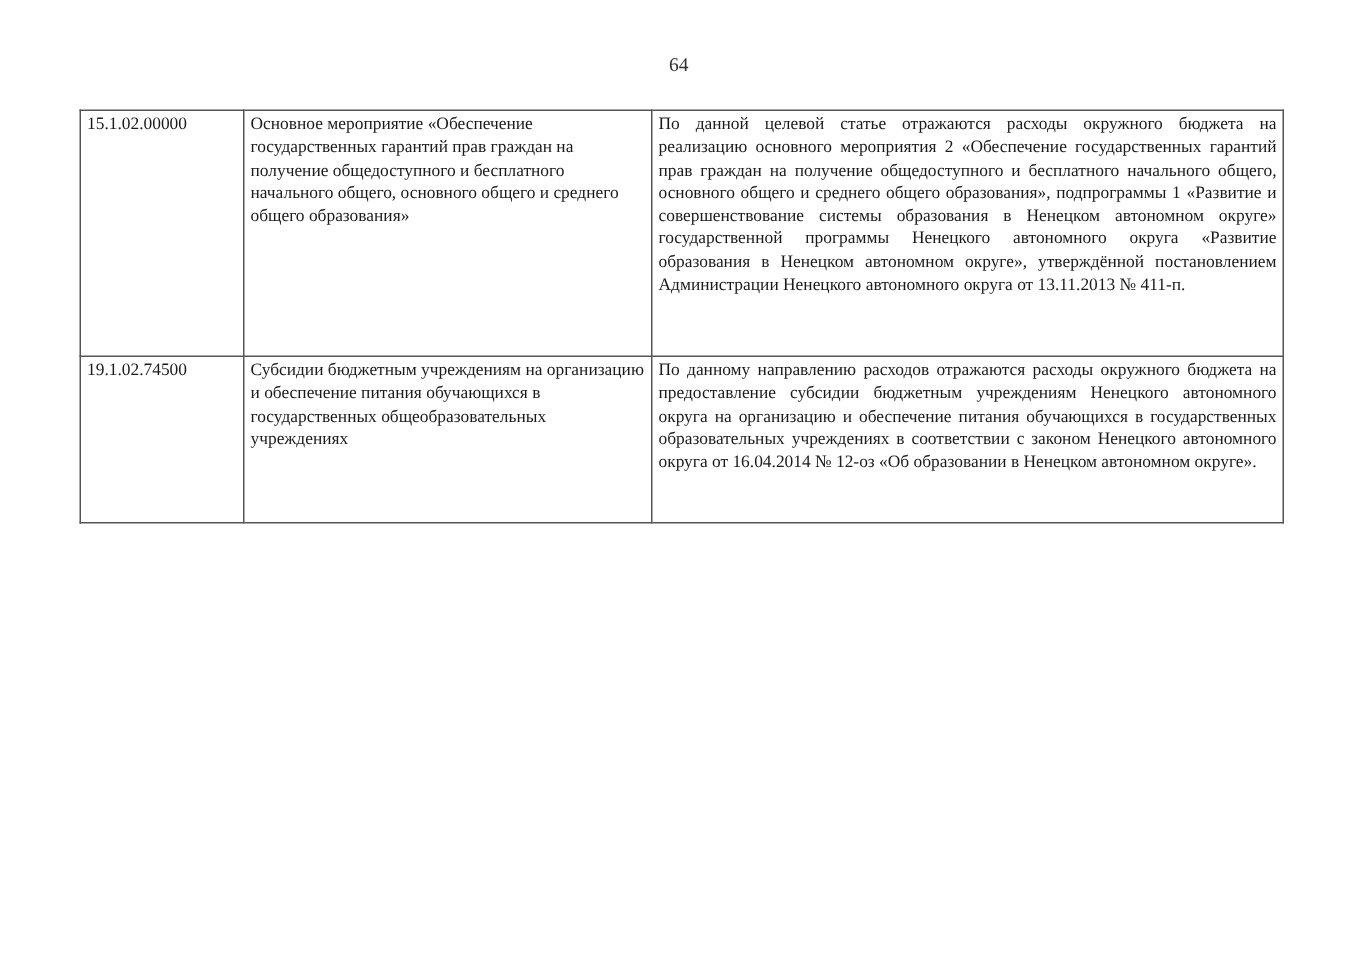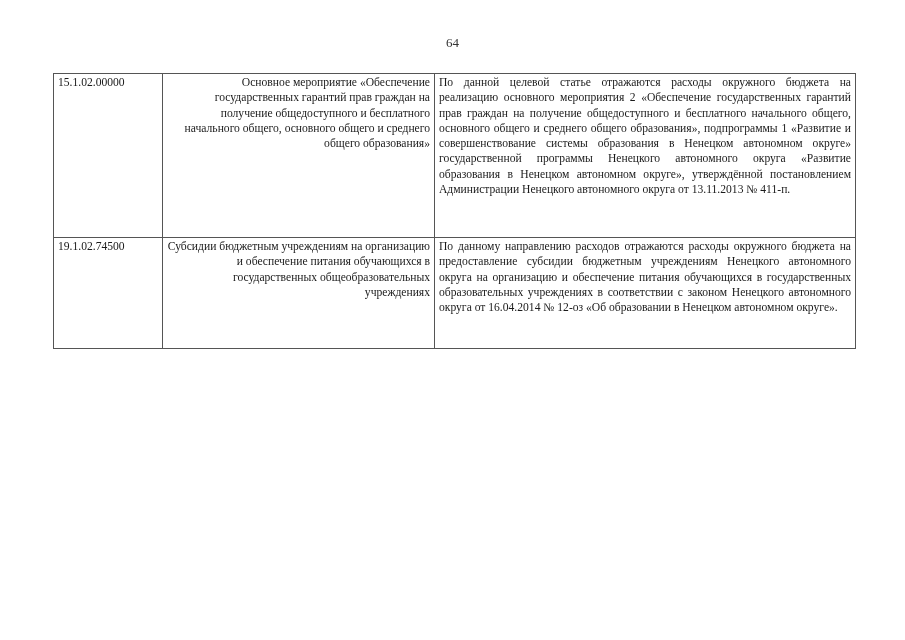--- a/index.html
+++ b/index.html
@@ -5,21 +5,21 @@
   html, body { margin:0; padding:0; background:#ffffff; }
   body { width:905px; height:640px; position:relative; overflow:hidden;
          font-family:"Liberation Serif", "DejaVu Serif", serif; color:#1a1a1a; }
   .page-number { position:absolute; left:0; width:905px; top:35px; text-align:center;
                  font-size:13px; color:#333; }
   table.budget { position:absolute; left:53px; top:73px; width:803px;
                  border-collapse:collapse; table-layout:fixed; }
   table.budget td { border:1px solid #555; vertical-align:top; padding:1px 4px 0 4px;
                     font-size:11.6px; line-height:15.3px; }
   td.code { width:100px; text-align:left; padding-left:6px; }
-  td.name { width:263px; text-align:right; }
+  td.name { width:263px; text-align:left; }
   td.desc { text-align:justify; text-align-last:left; }
 </style>
 </head>
 <body>
 
 <div class="page-number">64</div>
 
 <table class="budget">
   <tbody>
     <tr style="height:164px;margin-top:45px;">

